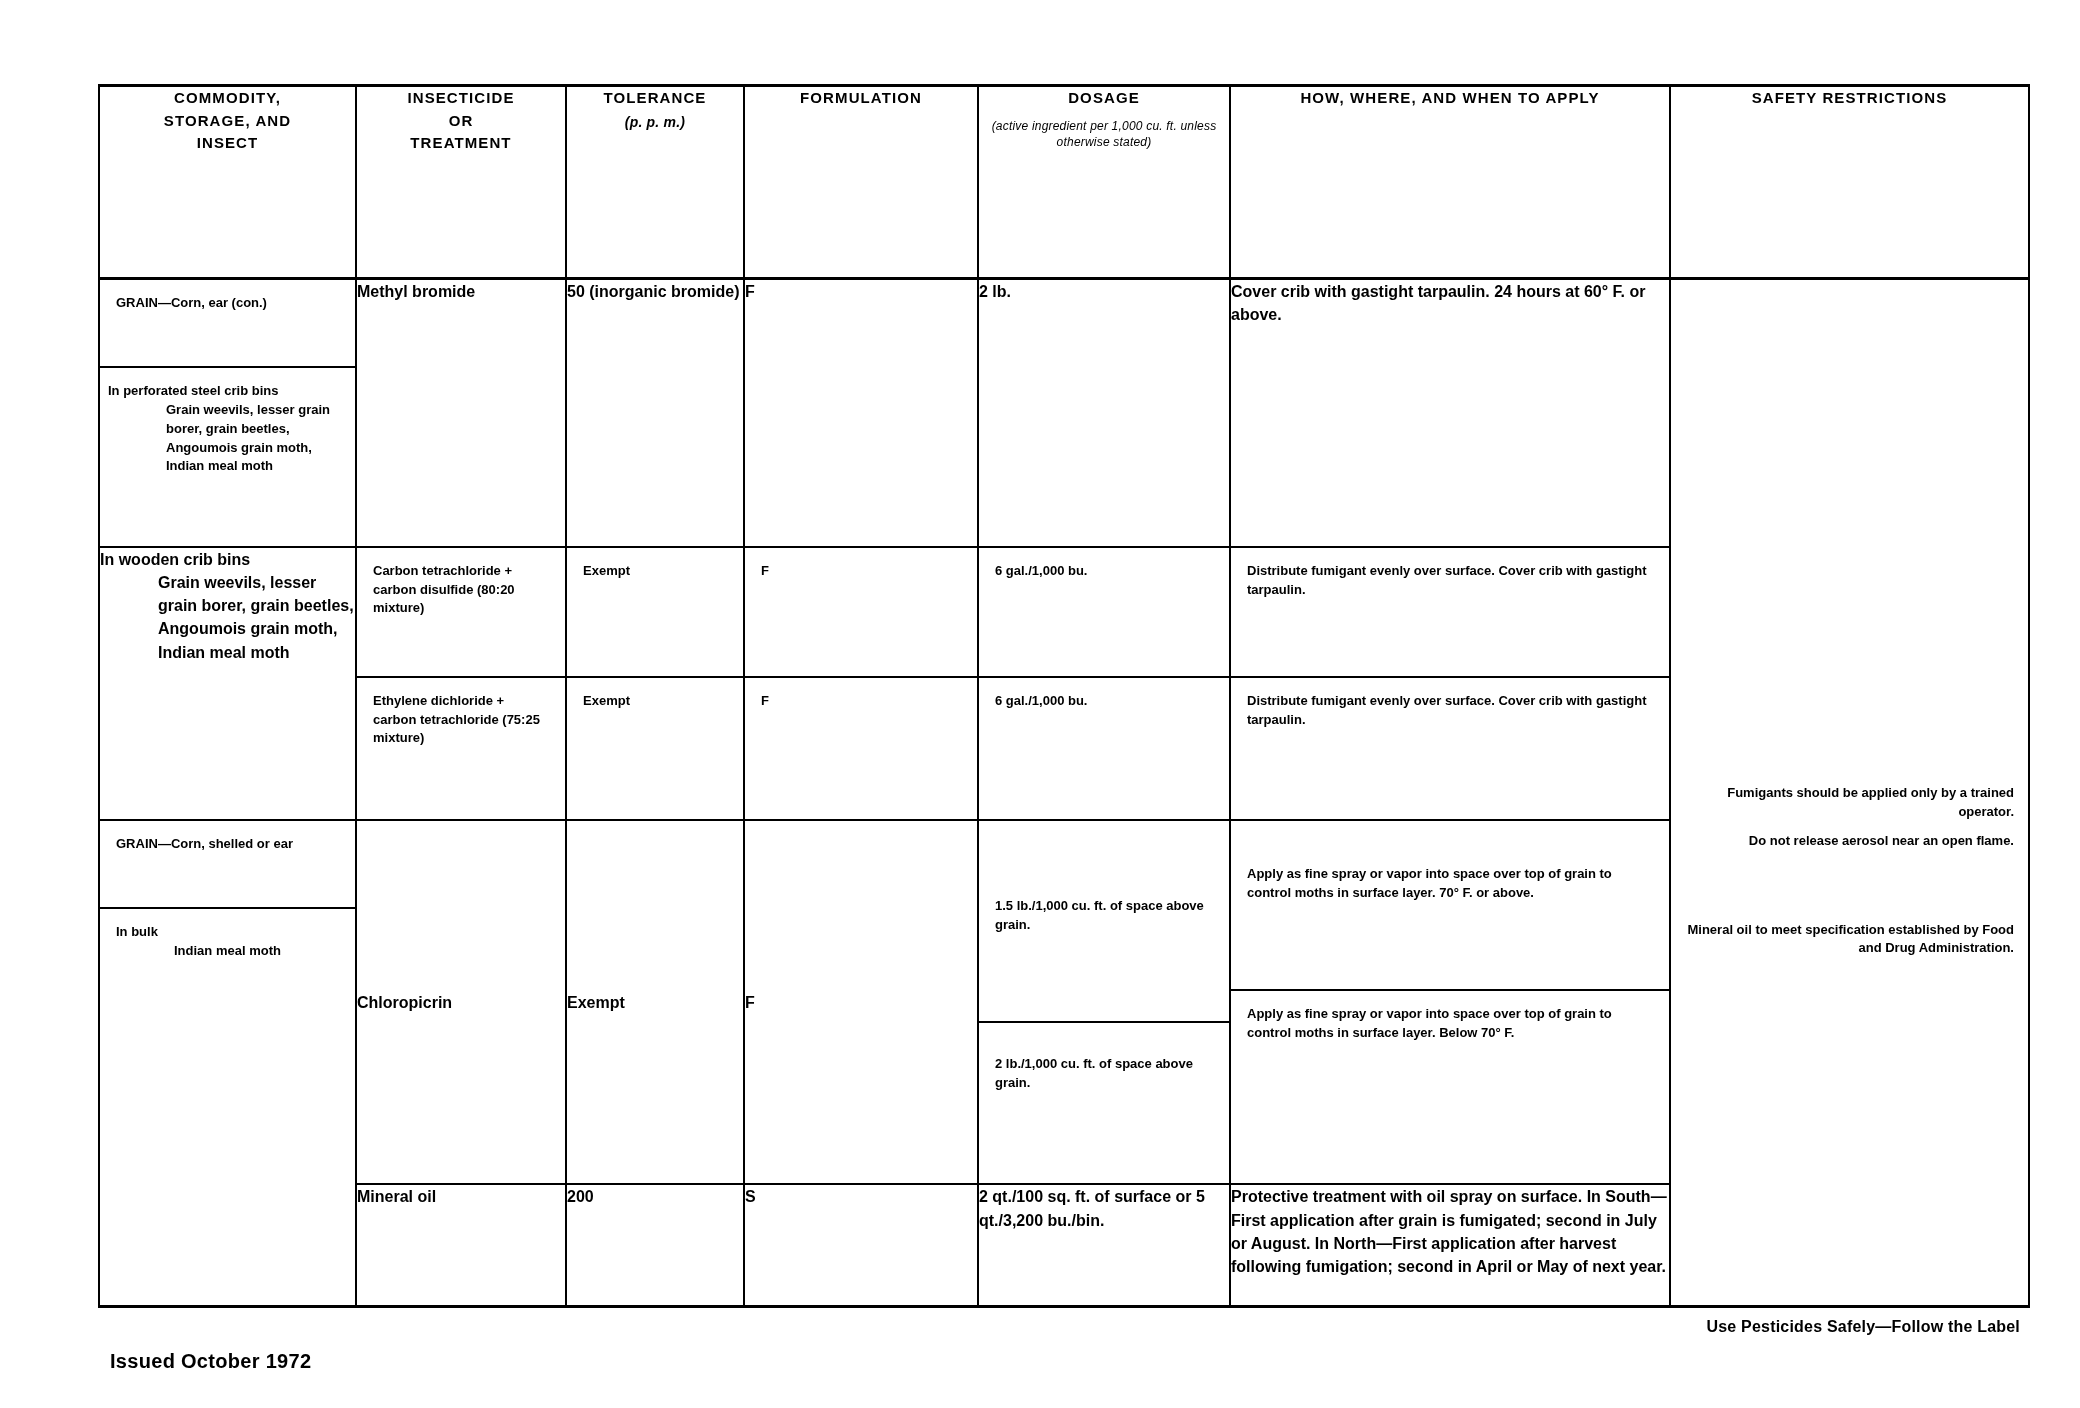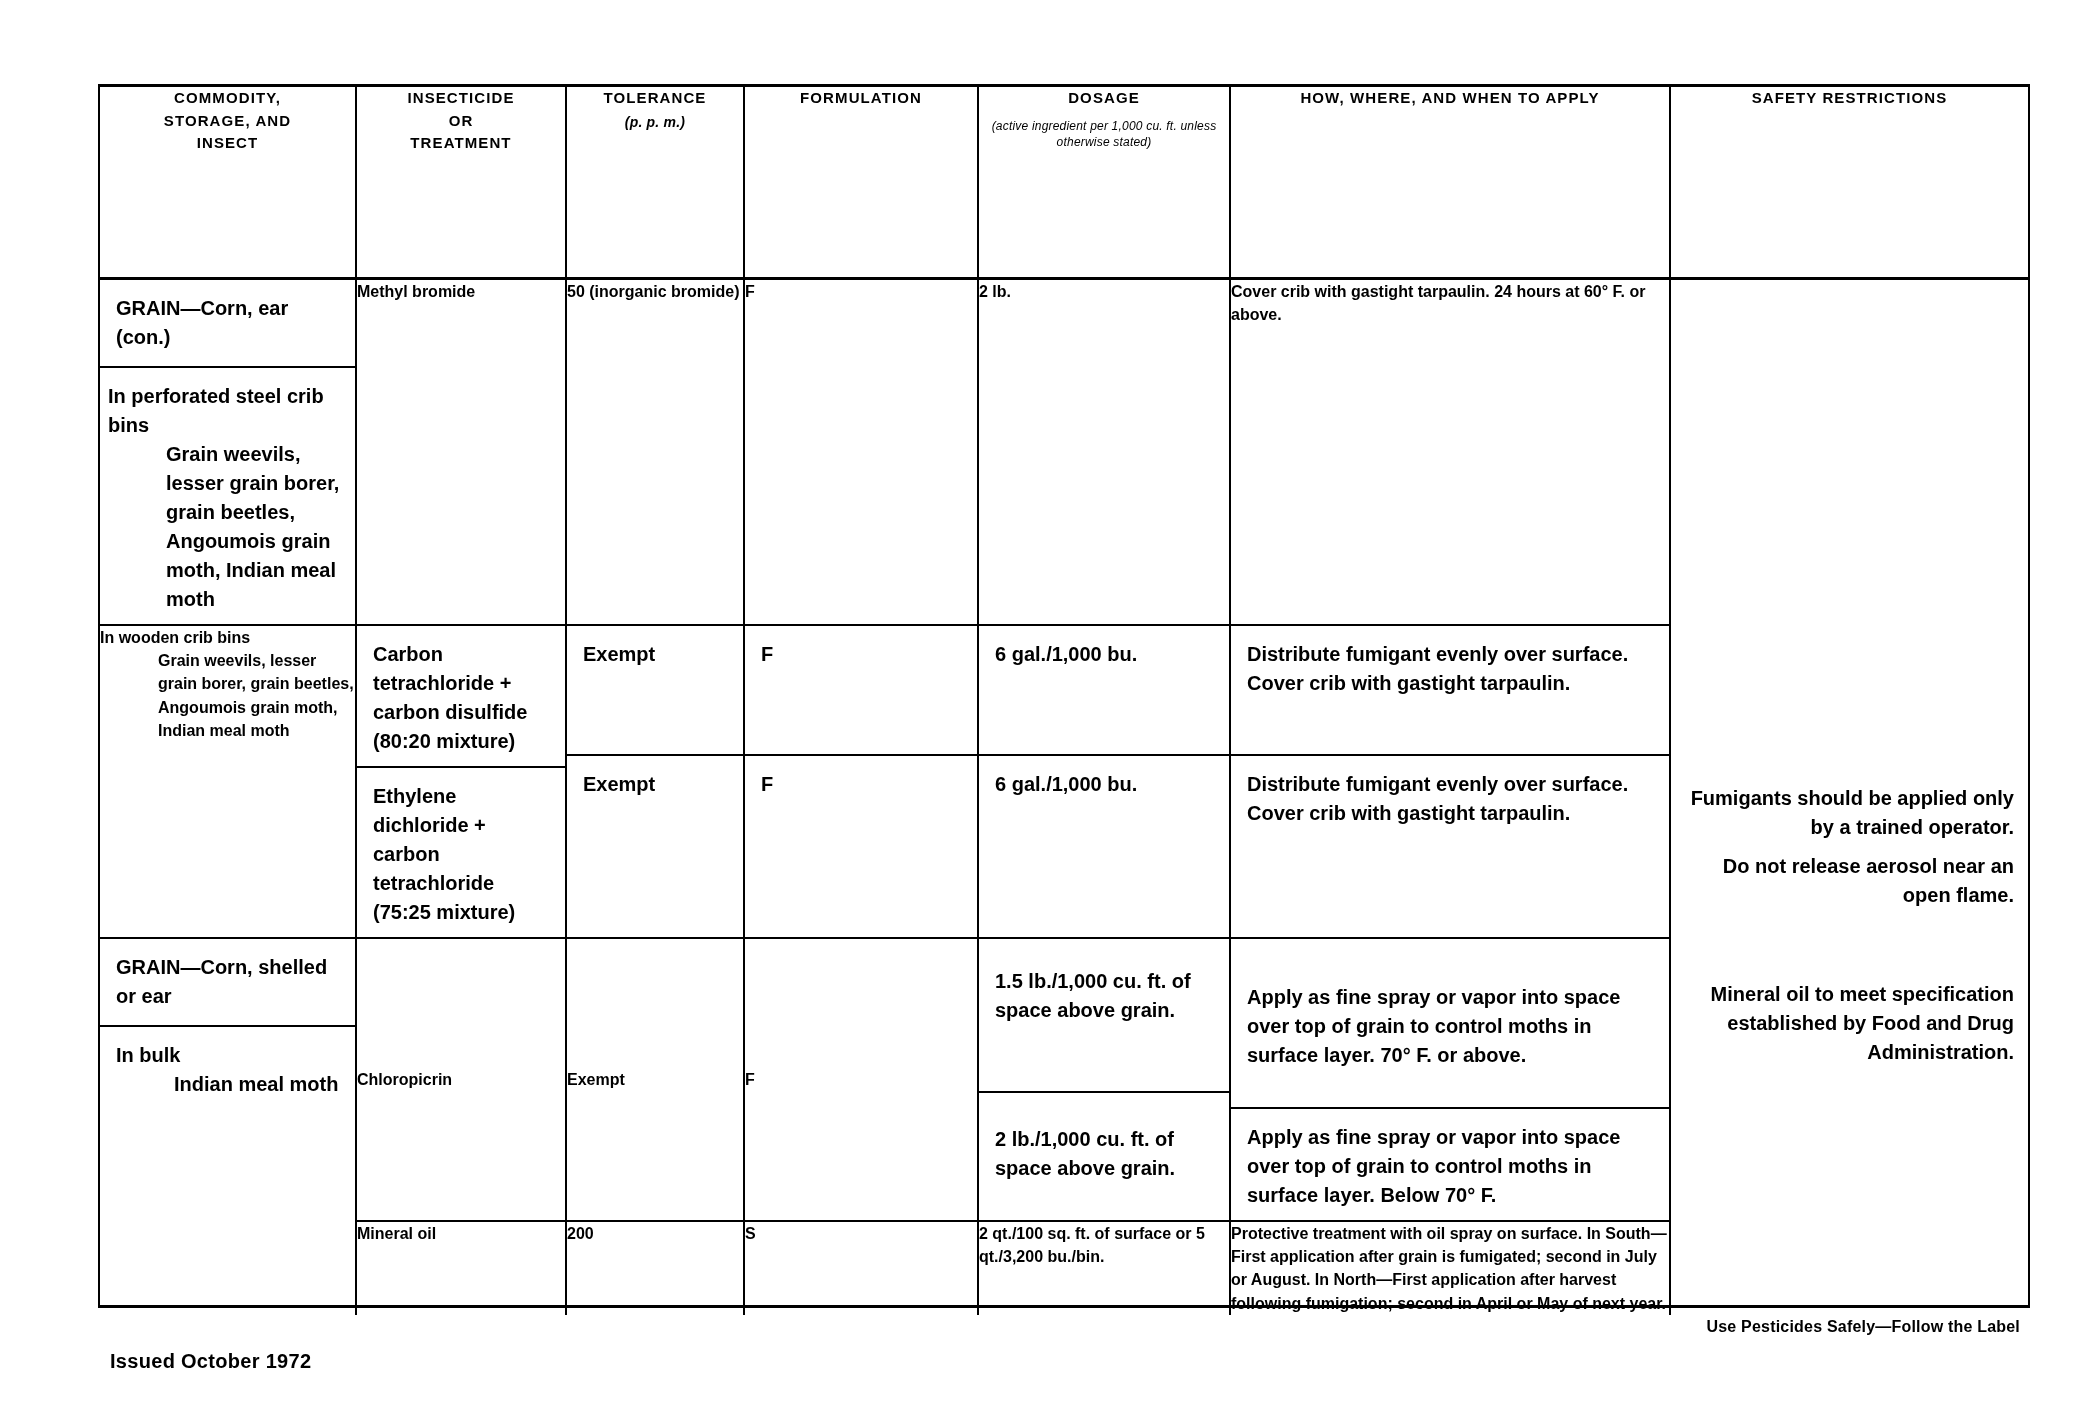--- a/index.html
+++ b/index.html
@@ -104,21 +104,21 @@
   table.inner {
     width: 100%;
     height: 100%;
     border-collapse: collapse;
     table-layout: fixed;
   }
   table.inner td {
     border: 0;
     vertical-align: top;
     padding: 14px 14px 10px 16px;
-    font-size: 20px;
+    font-size: 13px;
     font-weight: bold;
     line-height: 1.45;
   }
   table.inner td.div { border-bottom: 2px solid #000; }
 
   .footer-left {
     position: absolute;
     left: 110px;
     top: 1350px;
     font-size: 20px;
@@ -309,21 +309,21 @@
           </tbody>
               </table>
         </td>
         <td class="c rowline" style="vertical-align:middle;">Chloropicrin</td>
         <td class="c rowline" style="vertical-align:middle;">Exempt</td>
         <td class="c rowline" style="vertical-align:middle;">F</td>
         <td class="rowline">
           <table class="inner">
             <tbody>
                   <tr>
-                    <td class="div" style="height:114px;padding-top:28px;margin-left:25px;">1.5 lb./1,000 cu. ft. of space above grain.</td>
+                    <td class="div" style="height:114px;padding-top:76px;margin-left:25px;">1.5 lb./1,000 cu. ft. of space above grain.</td>
                   </tr>
             <tr>
                     <td style="padding-top:32px;">2 lb./1,000 cu. ft. of space above grain.</td>
                   </tr>
           </tbody>
               </table>
         </td>
         <td class="rowline">
           <table class="inner">
             <tbody>

